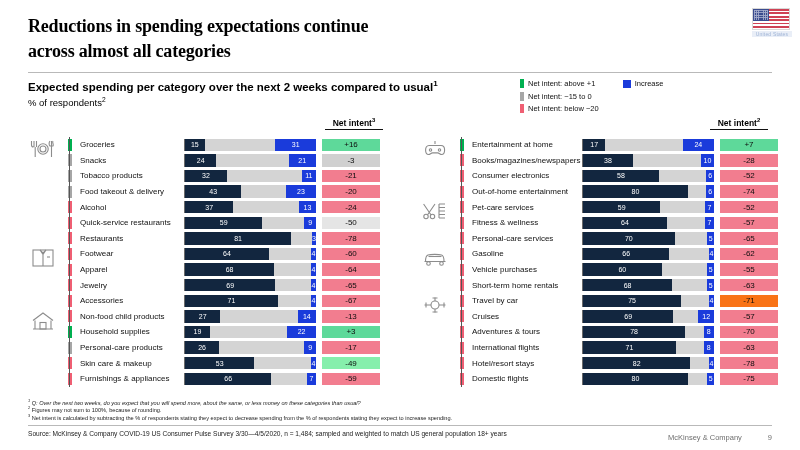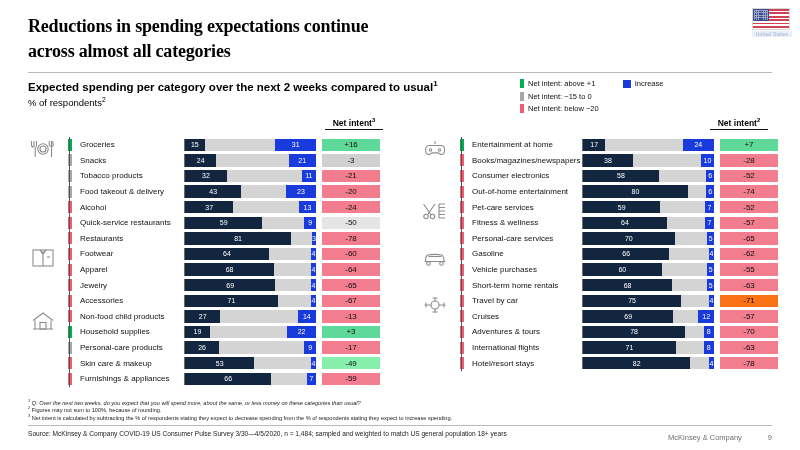--- a/index.html
+++ b/index.html
@@ -732,20 +732,37 @@
           <div class="bar-track">
             <div class="seg seg-dec" style="width: 82%; background: rgb(18, 38, 63);">
               <span class="seg-val">82</span>
             </div>
             <div class="seg seg-inc" style="width: 4%; background: rgb(26, 59, 219);">
               <span class="seg-val">4</span>
             </div>
           </div>
           <div class="net-cell" style="background: rgb(242, 125, 143);">-78</div>
         </div>
+        <div class="row">
+          <div class="row-icon"></div>
+          <div class="row-flagcol">
+            <div class="axis-line"></div>
+            <div class="flagbar" style="background: rgb(239, 95, 115); margin-left: 6px;"></div>
+          </div>
+          <div class="row-label">Domestic flights</div>
+          <div class="bar-track">
+            <div class="seg seg-dec" style="width: 80%; background: rgb(18, 38, 63);">
+              <span class="seg-val">80</span>
+            </div>
+            <div class="seg seg-inc" style="width: 5%; background: rgb(26, 59, 219);">
+              <span class="seg-val">5</span>
+            </div>
+          </div>
+          <div class="net-cell" style="background: rgb(242, 125, 143);">-75</div>
+        </div>
       </div>
   </div>
 
   <div class="footnotes">
     <div id="fn-list">
         <div class="fn"><sup>1</sup><span> Q: Over the next two weeks, do you expect that you will spend more, about the same, or less money on these categories than usual?</span></div>
         <div class="fn non-italic"><sup>2</sup><span> Figures may not sum to 100%, because of rounding.</span></div>
         <div class="fn non-italic"><sup>3</sup><span> Net intent is calculated by subtracting the % of respondents stating they expect to decrease spending from the % of respondents stating they expect to increase spending.</span></div>
       </div>
     <div class="hr-bot"></div>

